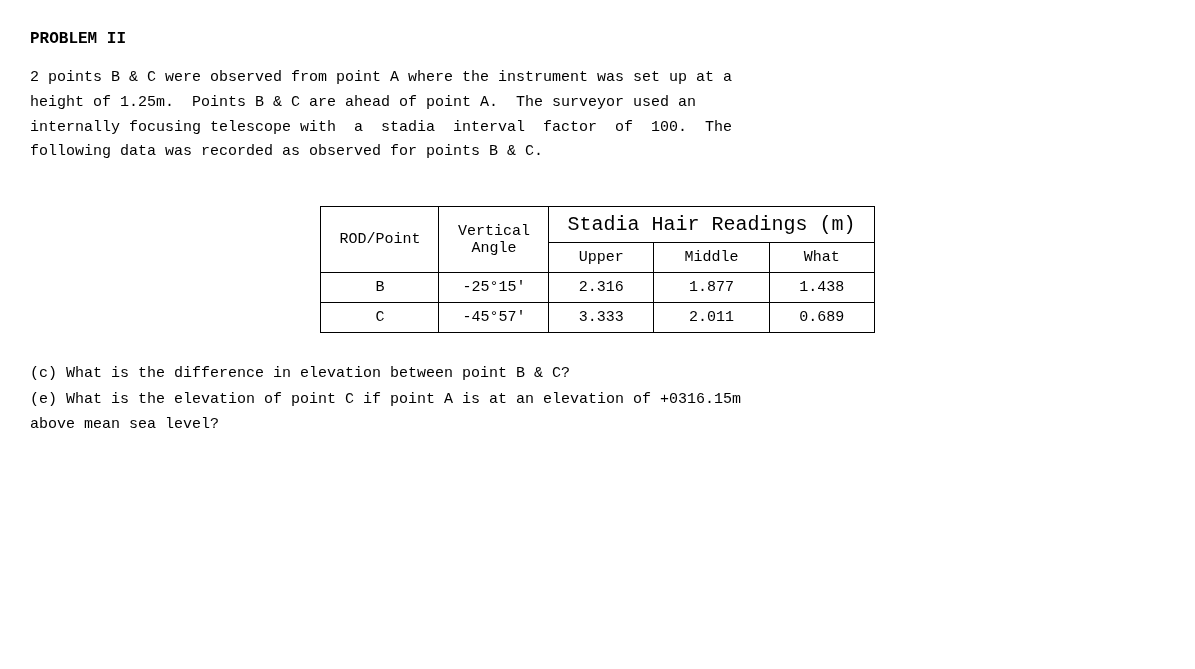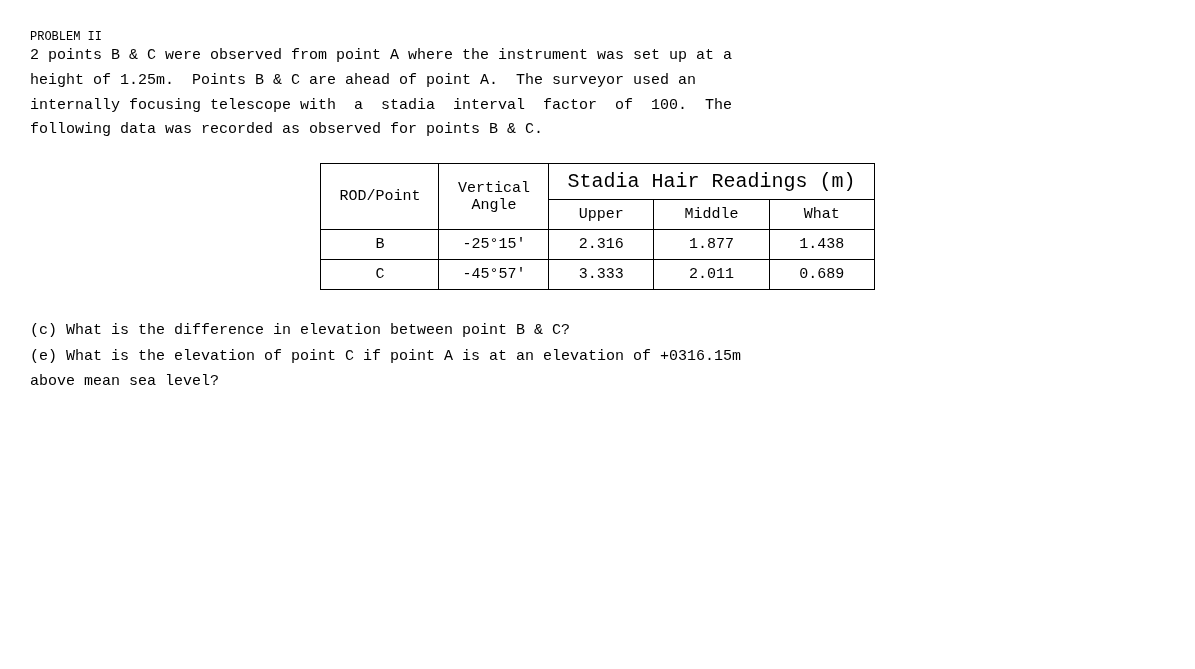--- a/index.html
+++ b/index.html
@@ -12,27 +12,28 @@
       background: #ffffff;
       font-family: 'Courier New', Courier, monospace;
       font-size: 15px;
       color: #000000;
       padding: 30px 30px;
       width: 1195px;
       min-height: 669px;
     }
 
     .problem-title {
-      font-weight: normal;
-      font-size: 12px;
+      font-weight: bold;
+      font-size: 16px;
+      margin-bottom: 18px;
     }
 
     .problem-text {
       line-height: 1.65;
-      margin-bottom: 20px;
+      margin-bottom: 41px;
       font-size: 15px;
     }
 
     .table-wrapper {
       display: flex;
       justify-content: center;
       margin-bottom: 28px;
     }
 
     table {

